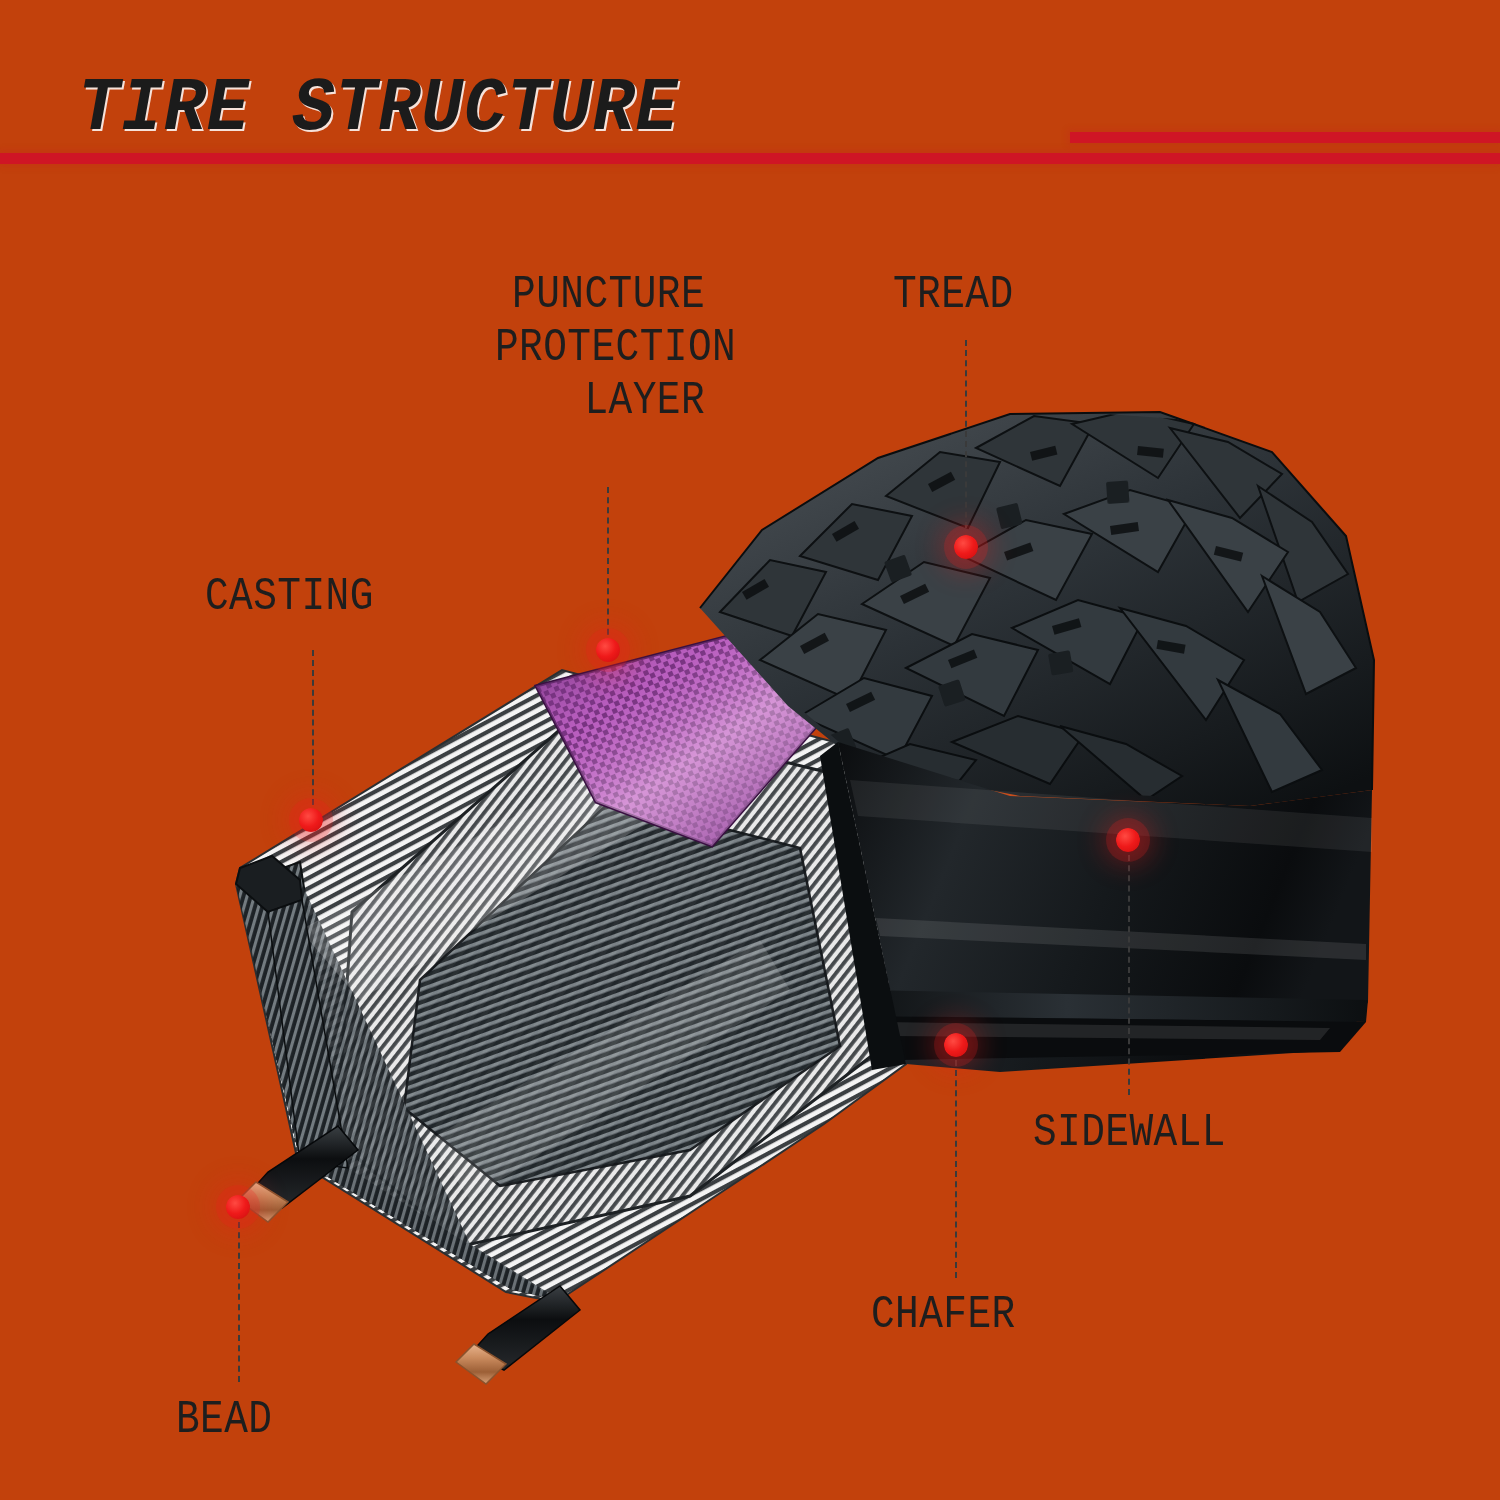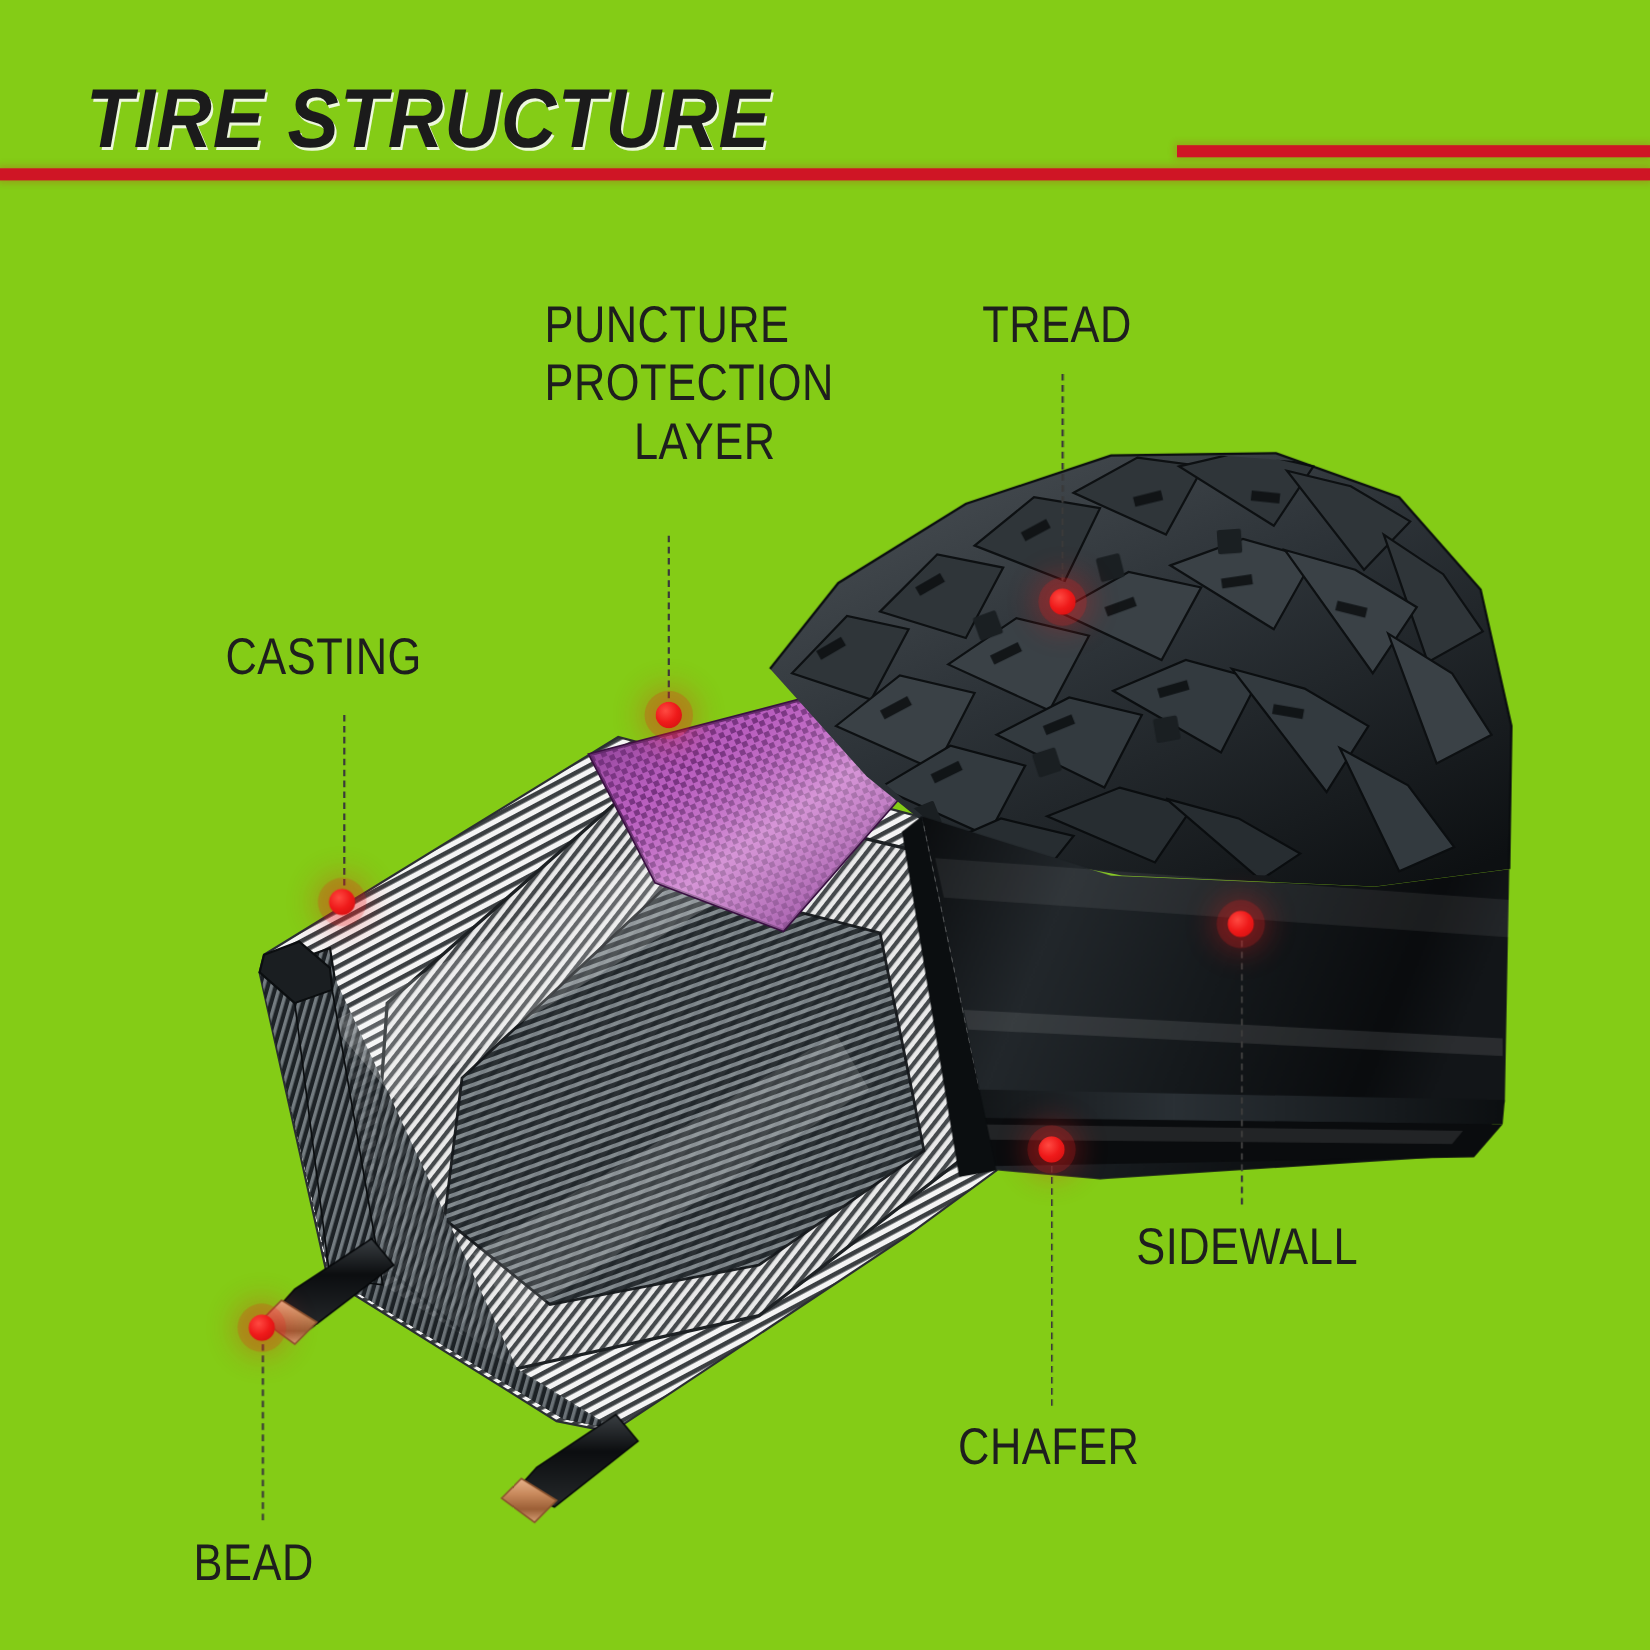--- a/index.html
+++ b/index.html
@@ -4,23 +4,23 @@
 <style>
   html, body {
     margin: 0;
     padding: 0;
     background: #ffffff;
   }
   #root {
     position: relative;
     width: 1500px;
     height: 1500px;
-    background: #84cc16;
+    background: #c2410c;
     overflow: hidden;
-    font-family: Liberation Sans, sans-serif;
+    font-family: Liberation Mono, monospace;
   }
 
   
   #title {
     position: absolute;
     left: 78px;
     top: 71px;
     font-size: 76px;
     line-height: 76px;
     font-weight: bold;

